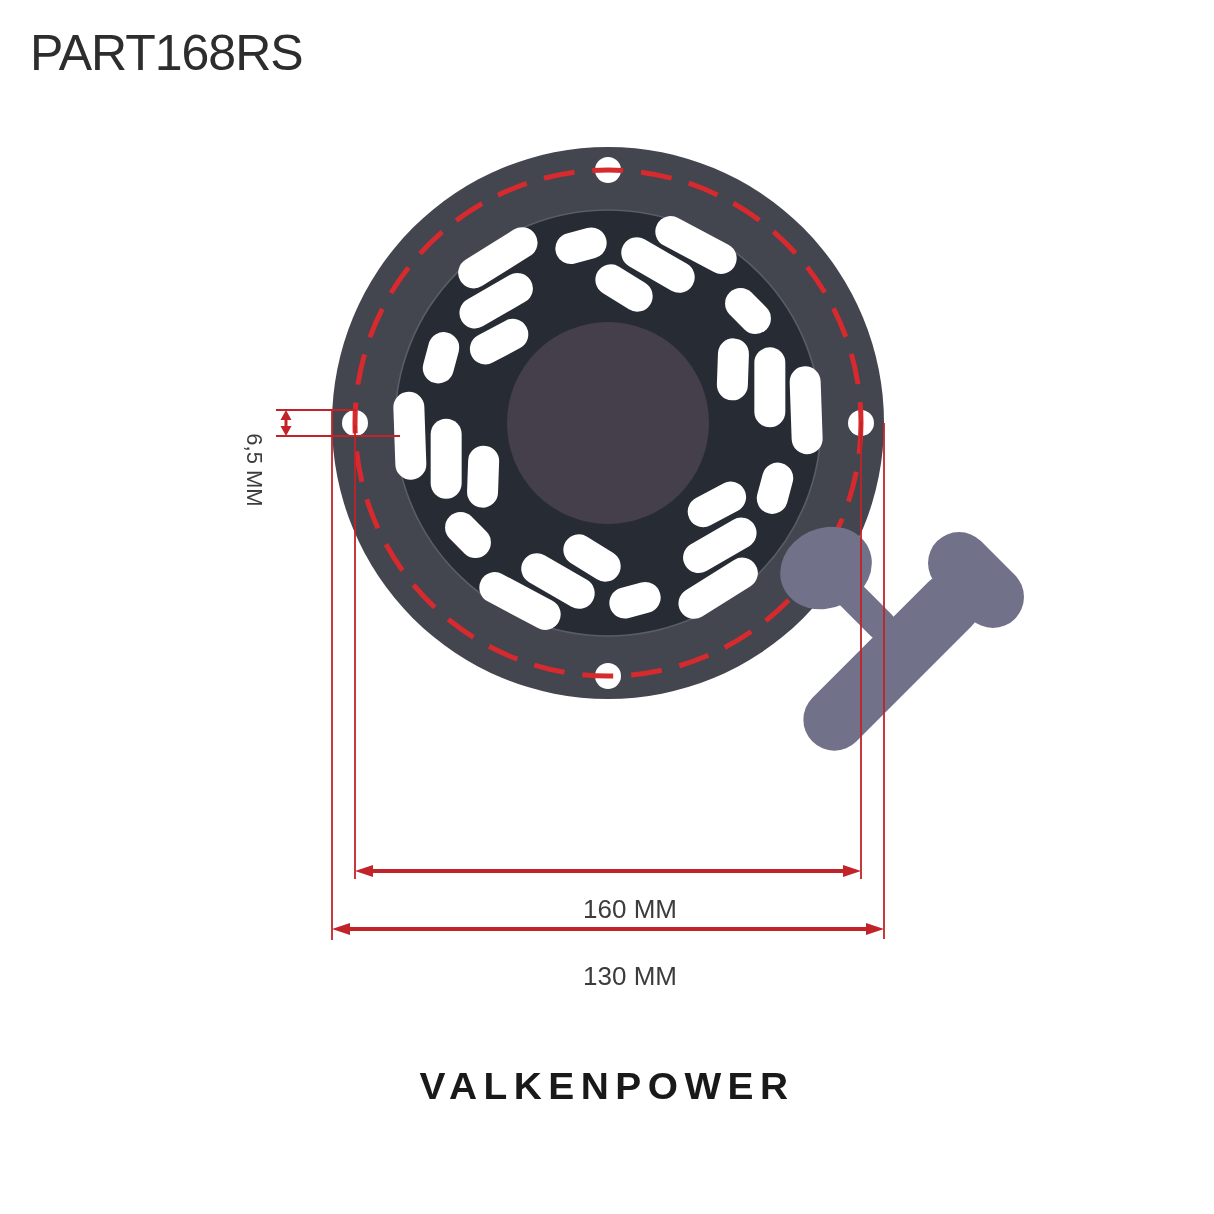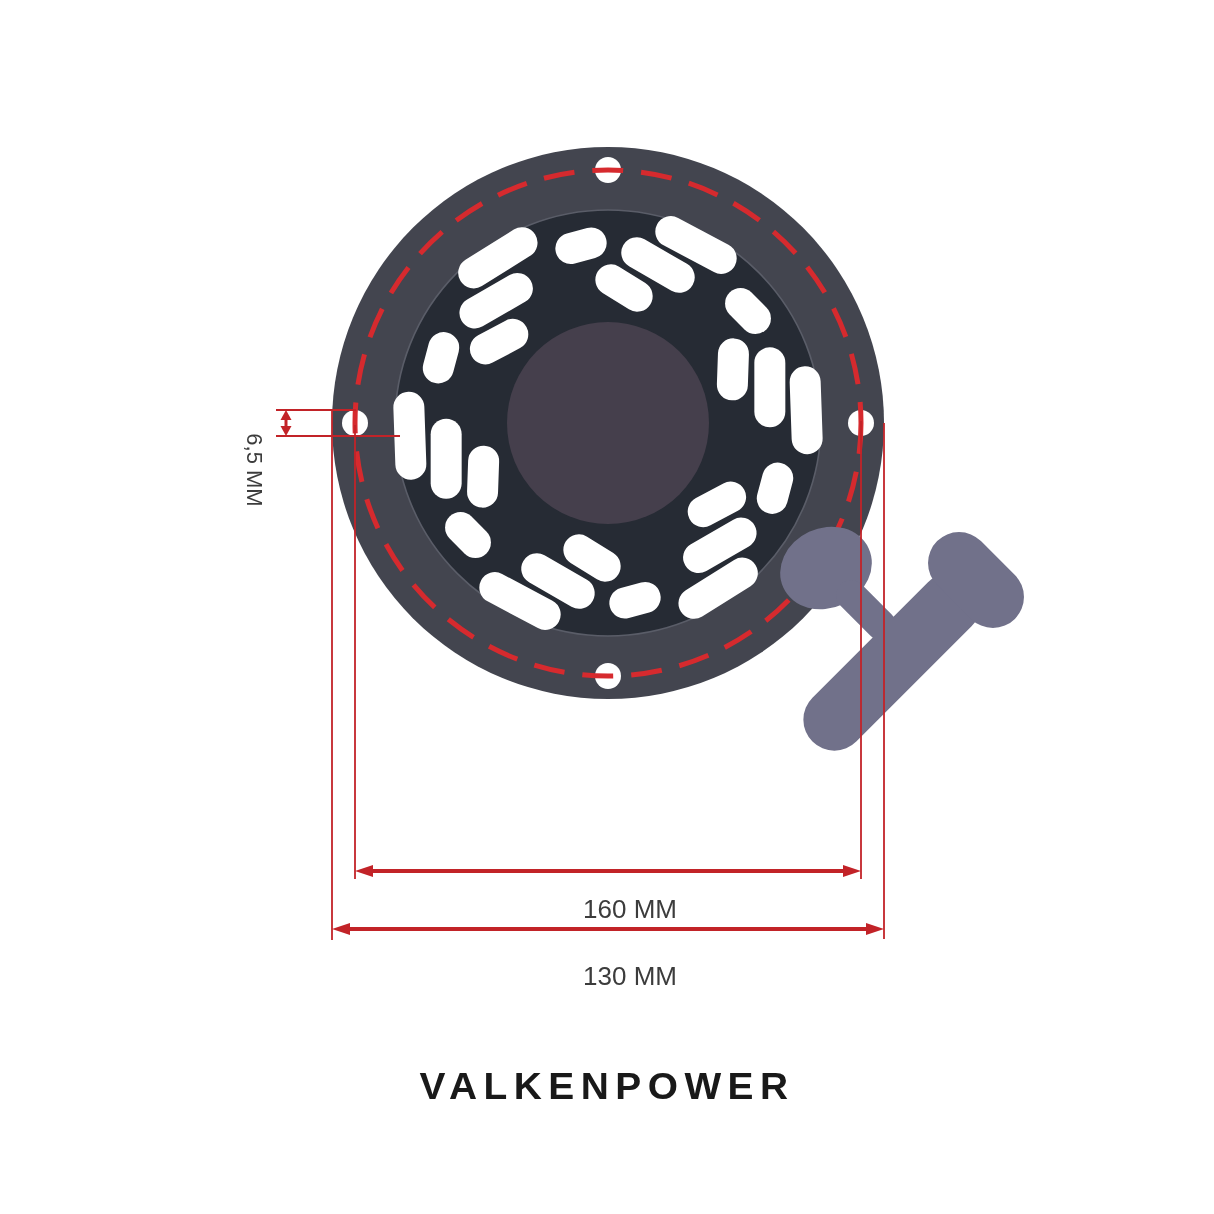--- a/index.html
+++ b/index.html
@@ -45,20 +45,21 @@
     font-size:36px;font-weight:800;letter-spacing:6px;
     color:var(--c-brand_text,#191919);white-space:nowrap;
     transform:translate(-50%,-50%) scaleX(1.08);
   }
 </style>
 </head>
 <body>
 
 <div class="canvas">
 
+  <div class="title">PART168RS</div>
 
   <svg class="drawing-svg" width="1214" height="1214" viewBox="0 0 1214 1214">
 
     <defs>
       <g id="fin-cluster">
         <rect class="fin" x="-15" y="-150.5" width="62" height="31" rx="15.5" transform="rotate(32 16 -135)"></rect>
         <rect class="fin" x="10" y="-173.5" width="80" height="31" rx="15.5" transform="rotate(30 50 -158)"></rect>
         <rect class="fin" x="44" y="-193.5" width="88" height="31" rx="15.5" transform="rotate(28 88 -178)"></rect>
         <rect class="fin" x="114" y="-127.5" width="52" height="31" rx="15.5" transform="rotate(45 140 -112)"></rect>
       </g>

